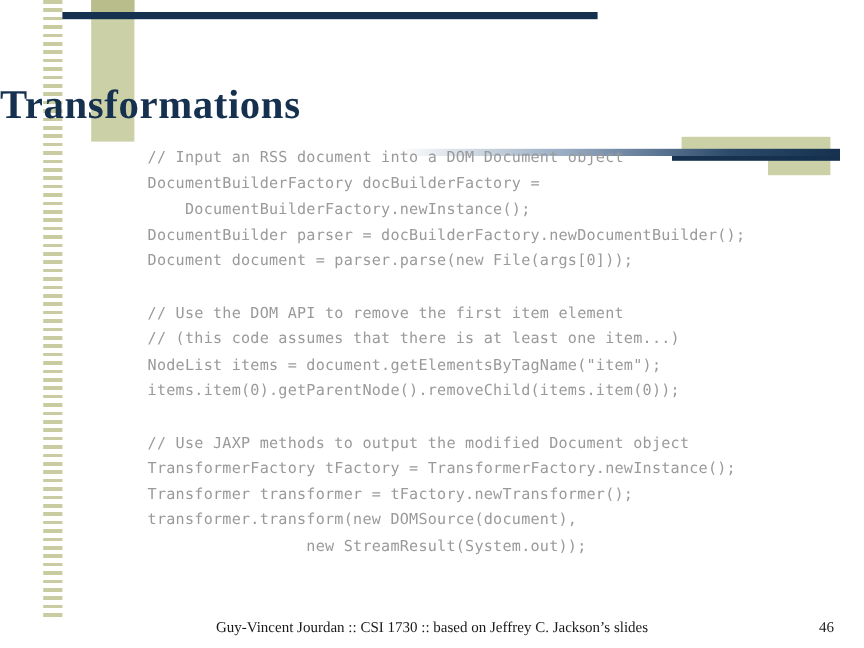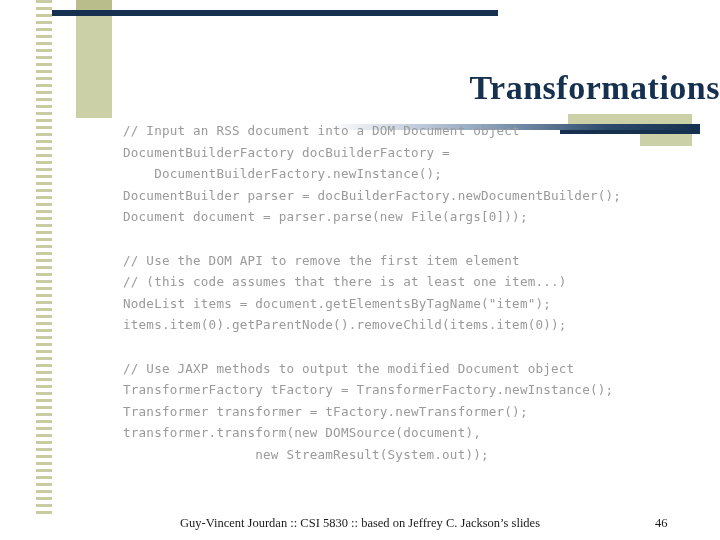--- a/index.html
+++ b/index.html
@@ -54,21 +54,21 @@
     height: 6px;
     background: #16314f;
   }
 
   
   .slide-title {
     position: absolute;
     left: 0;
     top: 46px;
     width: 720px;
-    text-align: right;
+    text-align: left;
     font-family: "Liberation Serif", serif;
     font-size: 34px;
     color: #16314f;
     letter-spacing: 0.5px;
   }
 
   
   .right-bar-olive {
     position: absolute;
     left: 568px;
@@ -132,21 +132,21 @@
     text-align: center;
     font-family: "Liberation Serif", serif;
     font-size: 12.5px;
     color: #1a1a1a;
   }
   .page-number {
     position: absolute;
     left: 655px;
     top: 516px;
     width: 40px;
-    text-align: left;
+    text-align: right;
     font-family: "Liberation Serif", serif;
     font-size: 12.5px;
     color: #1a1a1a;
   }
 </style>
 </head>
 <body>
 
 <div class="left-stripes"></div>
 <div class="left-block-top"></div>
@@ -156,14 +156,14 @@
 
 <h1 class="slide-title">Transformations</h1>
 
 <div class="right-bar-olive"></div>
 <div class="right-bar-olive2"></div>
 <div class="right-bar-grad2"></div>
 <div class="right-bar-dark"></div>
 
 <div class="code-block"><div class="line">// Input an RSS document into a DOM Document object</div><div class="line">DocumentBuilderFactory docBuilderFactory =</div><div class="line">    DocumentBuilderFactory.newInstance();</div><div class="line">DocumentBuilder parser = docBuilderFactory.newDocumentBuilder();</div><div class="line">Document document = parser.parse(new File(args[0]));</div><div class="blank">&nbsp;</div><div class="line">// Use the DOM API to remove the first item element</div><div class="line">// (this code assumes that there is at least one item...)</div><div class="line">NodeList items = document.getElementsByTagName("item");</div><div class="line">items.item(0).getParentNode().removeChild(items.item(0));</div><div class="blank">&nbsp;</div><div class="line">// Use JAXP methods to output the modified Document object</div><div class="line">TransformerFactory tFactory = TransformerFactory.newInstance();</div><div class="line">Transformer transformer = tFactory.newTransformer();</div><div class="line">transformer.transform(new DOMSource(document),</div><div class="line">                 new StreamResult(System.out));</div></div>
 
-<div class="footer-text">Guy-Vincent Jourdan :: CSI 5830 :: based on Jeffrey C. Jackson’s slides</div>
+<div class="footer-text">Guy-Vincent Jourdan :: CSI 1730 :: based on Jeffrey C. Jackson’s slides</div>
 <div class="page-number">46</div>
 
 </body></html>

